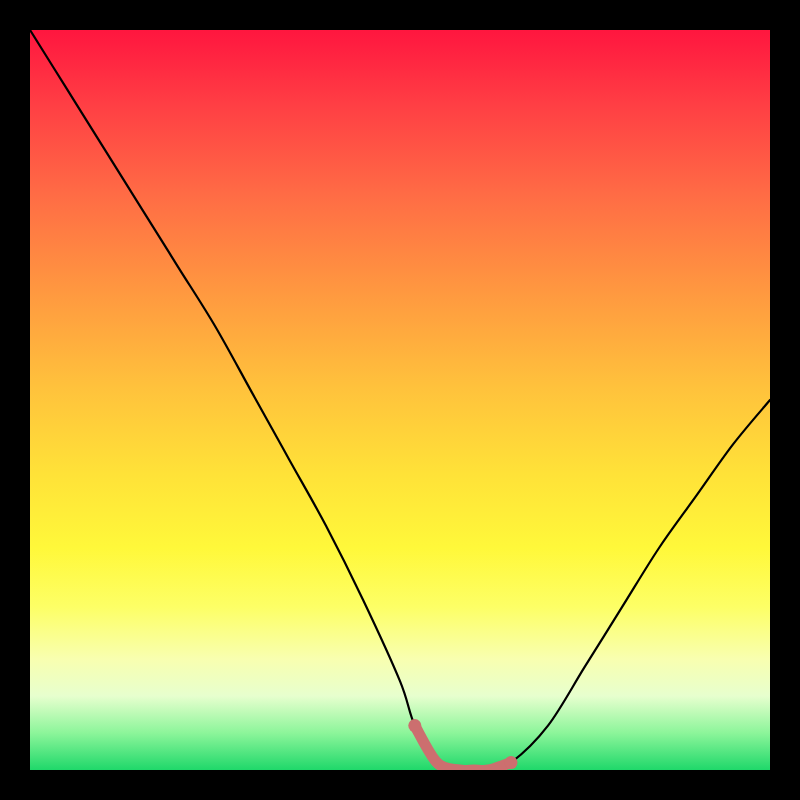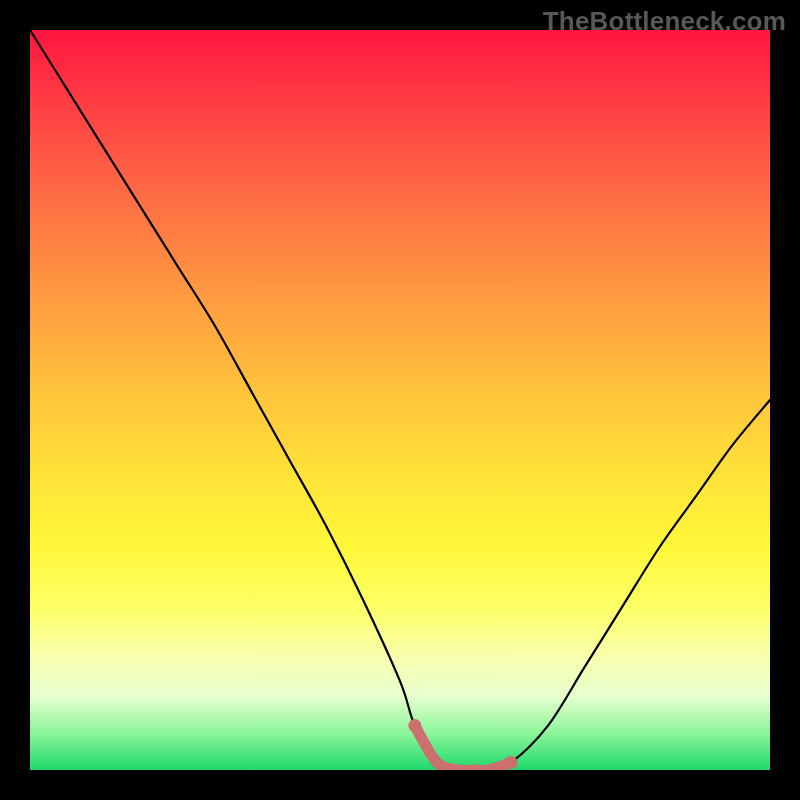--- a/index.html
+++ b/index.html
@@ -39,21 +39,20 @@
       #8cf59a 95%,
       #1fd86a 100%
     );
   }
   svg.curve { position: absolute; inset: 0; }
 </style>
 </head>
 <body>
 
 <div class="frame">
-  <div class="watermark">TheBottleneck.com</div>
   <div class="plot">
     <div class="gradient"></div>
     <svg class="curve" viewBox="0 0 740 740" preserveAspectRatio="none">
       <path id="main-path" d="M 0 0 C 6.166666666666667 9.866666666666655, 24.666666666666664 39.4666666666666, 37 59.19999999999993 C 49.333333333333336 78.93333333333327, 61.666666666666664 98.66666666666663, 74 118.39999999999998 C 86.33333333333333 138.13333333333333, 98.66666666666667 157.8666666666667, 111 177.60000000000002 C 123.33333333333333 197.33333333333334, 135.66666666666666 217.06666666666663, 148 236.79999999999995 C 160.33333333333334 256.5333333333333, 172.66666666666666 275.0333333333333, 185 296 C 197.33333333333334 316.9666666666667, 209.66666666666666 340.4, 222 362.59999999999997 C 234.33333333333334 384.79999999999995, 246.66666666666666 407, 259 429.2 C 271.3333333333333 451.4, 283.6666666666667 472.3666666666666, 296 495.79999999999995 C 308.3333333333333 519.2333333333332, 320.6666666666667 543.9, 333 569.8 C 345.3333333333333 595.6999999999999, 361.3666666666667 630.2333333333333, 370 651.2 C 378.6333333333333 672.1666666666667, 378.6333333333333 682.0333333333333, 384.8 695.6 C 390.9666666666667 709.1666666666667, 399.6000000000001 725.2, 407.00000000000006 732.6 C 414.40000000000003 740, 423.0333333333333 738.7666666666667, 429.2 740 C 435.3666666666667 741.2333333333333, 439.06666666666666 740, 444 740 C 448.93333333333334 740, 452.6333333333333 741.2333333333333, 458.8 740 C 464.9666666666667 738.7666666666667, 471.1333333333333 740, 481 732.6 C 490.8666666666667 725.2, 505.6666666666667 711.6333333333333, 518 695.6 C 530.3333333333334 679.5666666666667, 542.6666666666666 656.1333333333333, 555 636.4 C 567.3333333333334 616.6666666666666, 579.6666666666666 596.9333333333334, 592 577.2 C 604.3333333333334 557.4666666666667, 616.6666666666666 536.5, 629 518 C 641.3333333333334 499.5, 653.6666666666666 483.46666666666664, 666 466.2 C 678.3333333333334 448.93333333333334, 690.6666666666666 430.4333333333333, 703 414.4 C 715.3333333333334 398.3666666666667, 733.8333333333334 377.4, 740 370" stroke="#000" stroke-width="2.2" fill="none" stroke-linecap="round" stroke-linejoin="round"></path>
       <path id="flat-path" d="M 384.8 695.6 C 388.5 701.7666666666667, 399.6000000000001 725.2, 407.00000000000006 732.6 C 414.40000000000003 740, 423.0333333333333 738.7666666666667, 429.2 740 C 435.3666666666667 741.2333333333333, 439.06666666666666 740, 444 740 C 448.93333333333334 740, 452.6333333333333 741.2333333333333, 458.8 740 C 464.9666666666667 738.7666666666667, 477.3 733.8333333333334, 481 732.6" stroke="#cc6f6f" stroke-width="11" fill="none" stroke-linecap="round" stroke-linejoin="round"></path>
       <g id="flat-dots">
           <circle cx="384.8" cy="695.6" r="6.5" fill="#cc6f6f"></circle>
           <circle cx="481" cy="732.6" r="6.5" fill="#cc6f6f"></circle>
         </g>
     </svg>

